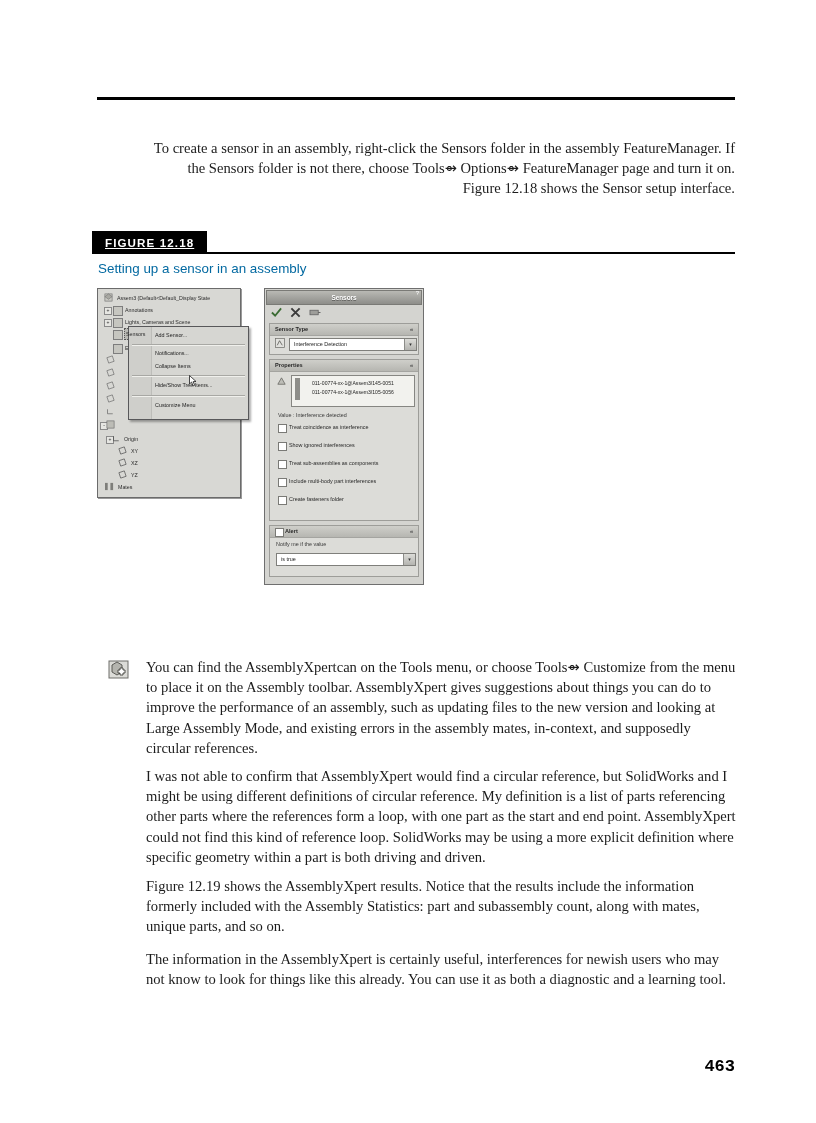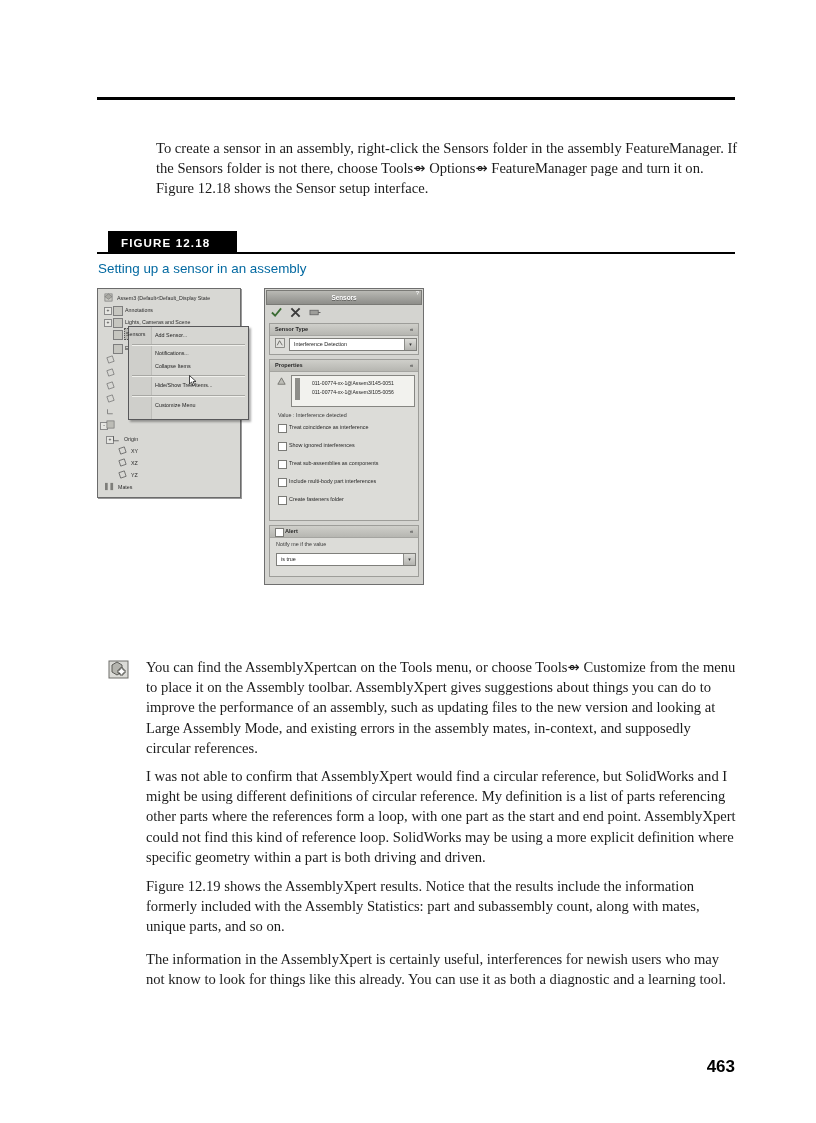--- a/index.html
+++ b/index.html
@@ -32,26 +32,27 @@
   .para {
     position:absolute;
     font-size:14.6px;
     line-height:20.2px;
     text-align:left;
     color:#1c1c1c;
   }
 
   
   .fig-label {
-    position:absolute; left:108px; top:231px;
+    position:absolute; left:92px; top:231px;
     background:#000; color:#fff;
     font-family:"Liberation Sans", sans-serif;
     font-weight:bold; font-size:11.6px;
     letter-spacing:1.1px;
-    padding:5px 27px 5px 13px;
+    padding:5px 13px 5px 13px;
+    text-decoration:underline;
   }
   .fig-rule {
     position:absolute; left:97px; top:252px; width:638px; height:2px;
     background:#000;
   }
   .fig-caption {
     position:absolute; left:98px; top:261px;
     font-family:"Liberation Sans", sans-serif;
     font-size:13.4px; color:#0369a1;text-align:right;
   }
@@ -66,21 +67,21 @@
 
   
   .margin-icon {
     position:absolute; left:108px; top:658px; width:22px; height:22px;
   }
 
   
   .folio {
     position:absolute; left:600px; top:1057px; width:135px;
     text-align:right;
-    font-family:Liberation Sans, sans-serif;
+    font-family:Liberation Mono, monospace;
     font-weight:bold; font-size:17px; color:#000;
   }
 
   
   .shot { position:absolute; left:97px; top:288px; width:330px; height:295px; }
 
   
   .fm {
     position:absolute; left:0px; top:0px; width:142px; height:208px;
     background:#d8d8d4;
@@ -194,21 +195,21 @@
   .chk-lbl { position:absolute; font-size:5.4px; line-height:8px; }
   .value-line { position:absolute; left:8px; font-size:5.4px; color:#3a3a3a; }
 </style>
 </head>
 <body>
 
 <div class="page">
 
   <div class="runrule"></div>
 
-  <div class="para" style="left:156px; top:138px; width:589px;">To create a sensor in an assembly, right-click the Sensors folder in the assembly FeatureManager. If the Sensors folder is not there, choose Tools⇴ Options⇴ FeatureManager page and turn it on. Figure 12.18 shows the Sensor setup interface.</div>
+  <div class="para" style="left:146px; top:138px; width:589px;text-align:right;">To create a sensor in an assembly, right-click the Sensors folder in the assembly FeatureManager. If the Sensors folder is not there, choose Tools⇴ Options⇴ FeatureManager page and turn it on. Figure 12.18 shows the Sensor setup interface.</div>
 
   <div class="fig-label">FIGURE 12.18</div>
   <div class="fig-rule"></div>
   <div class="fig-caption">Setting up a sensor in an assembly</div>
 
   <div class="shot">
 
     <div class="fm">
 
       <div class="fm-row" style="left:6px; top:3px;">

